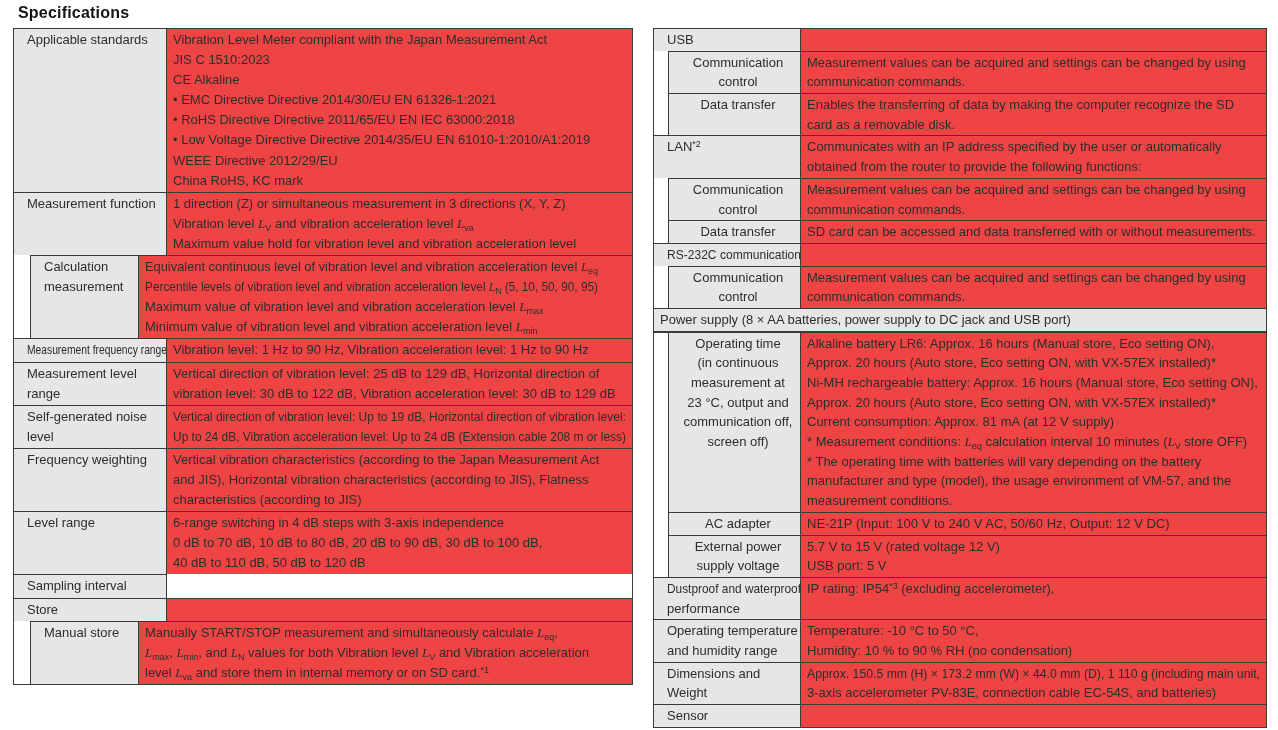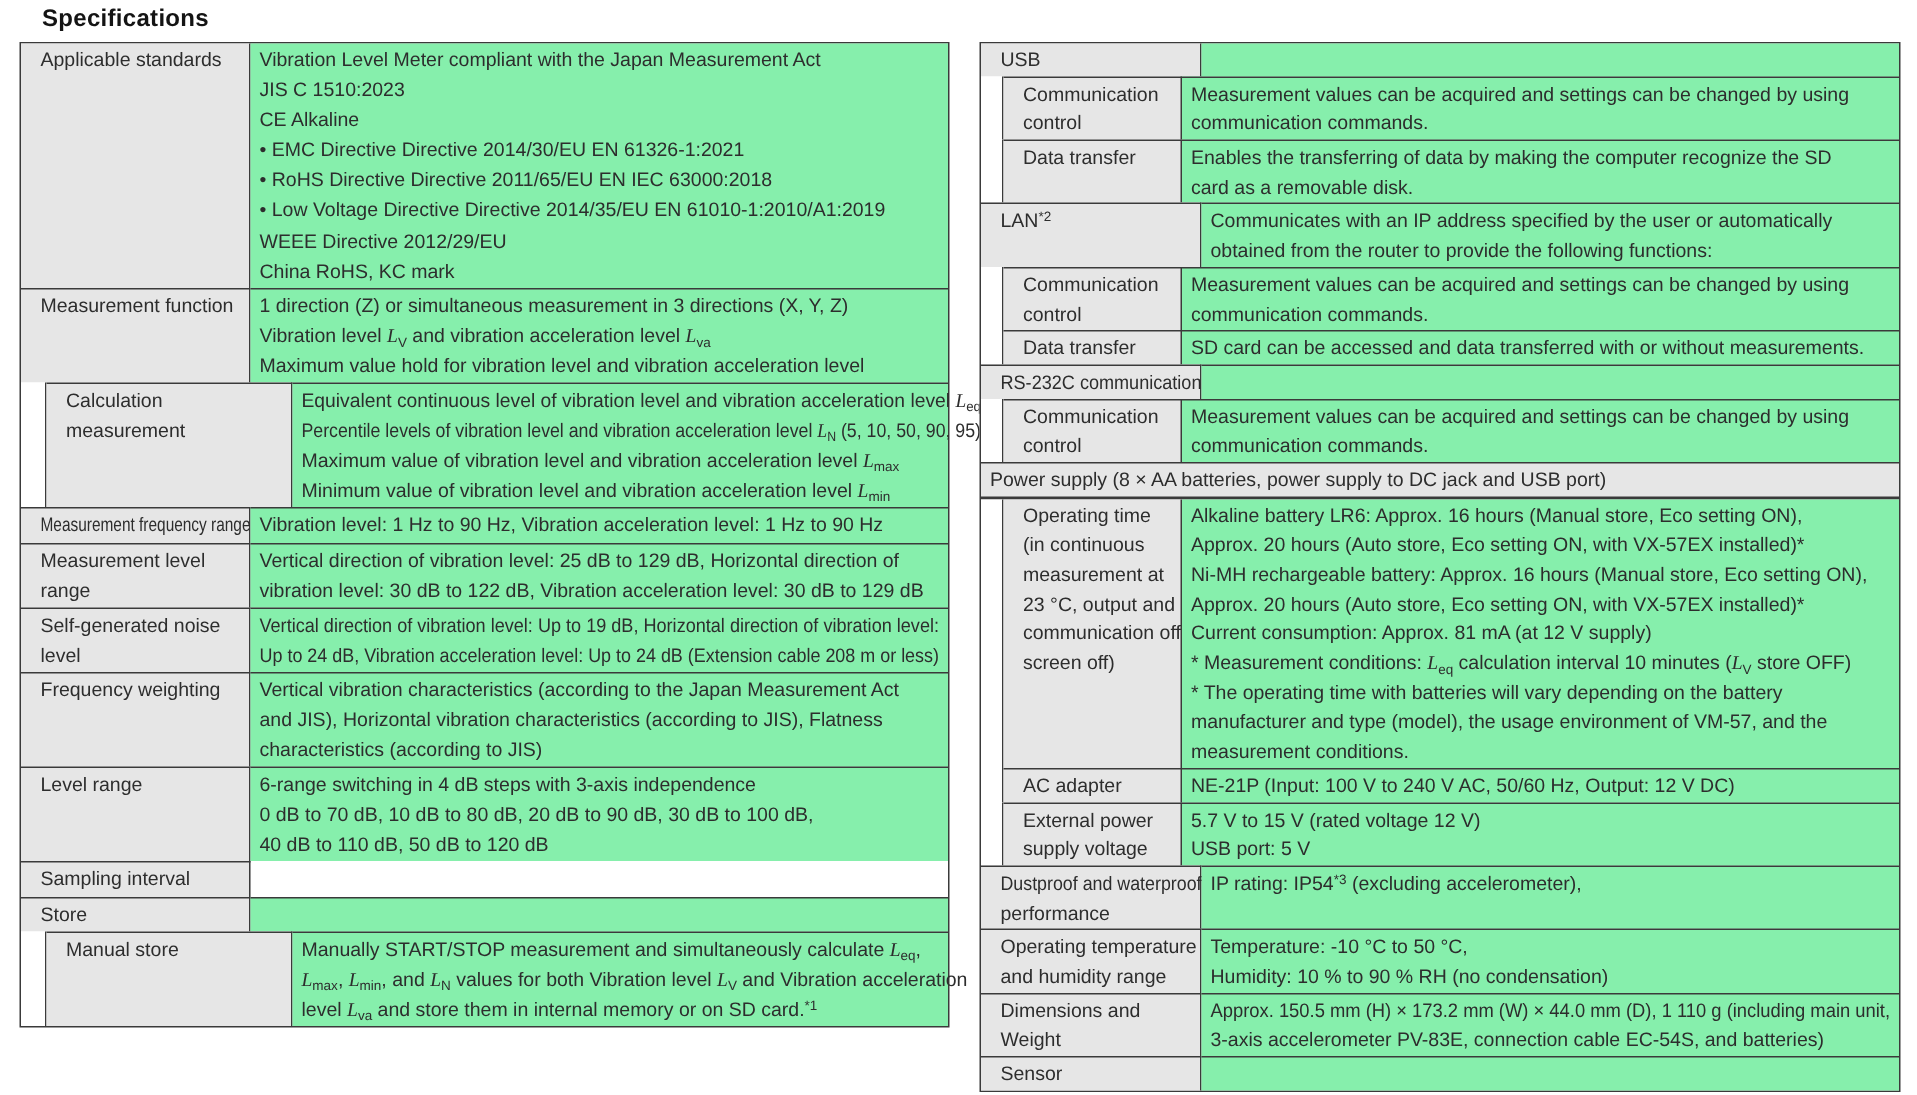--- a/index.html
+++ b/index.html
@@ -2,48 +2,48 @@
 <html><head>
 <meta charset="utf-8">
 <style>
   html,body { margin:0; padding:0; background:#ffffff; }
   .page {
     position:relative; width:1278px; height:730px; overflow:hidden;
     background:#ffffff; color:#2d2d2d;
     font-family:"Liberation Sans","DejaVu Sans",sans-serif;
   }
   .title {
-    position:absolute; left:28px; top:4px;
+    position:absolute; left:18px; top:4px;
     font-size:16px; font-weight:bold; color:#141414; letter-spacing:0.2px;
   }
   .spec-table {
     position:absolute; top:28px; box-sizing:border-box;
     border:1.5px solid var(--border); background:#ffffff;
   }
   #left-table  { left:13px;  width:620px; --lh:20.1px; }
   #right-table { left:653px; width:614px; --lh:19.7px; }
   .row { display:flex; align-items:stretch; }
   .cell {
     box-sizing:border-box; padding:1px 6px;
     border-top:1px solid var(--border); font-size:13px;
   }
   .cell.no-top { border-top:none; }
   .gray { background:var(--label-bg); }
-  .value { flex:1; background:#86efac; min-width:0; }
+  .value { flex:1; background:#ef4444; min-width:0; }
   .label { border-right:1px solid var(--border); flex:none;padding-left:13px; }
   #left-table  .label { width:153px; }
   #right-table .label { width:147px; }
   .strip {
     flex:none; box-sizing:border-box; background:#ffffff;
     border-right:1px solid var(--border);
   }
   #left-table  .strip { width:17px; }
   #right-table .strip { width:15px; }
-  #left-table  .sublabel { width:164px; }
-  #right-table .sublabel { width:119px; }
+  #left-table  .sublabel { width:108px; }
+  #right-table .sublabel { width:132px;text-align:center; }
   .full { flex:1; border-bottom:1px solid var(--border); }
   .ln { line-height:var(--lh); height:var(--lh); white-space:nowrap; }
   .fit { display:inline-block; white-space:nowrap; transform-origin:0 70%; }
   sub { font-size:9px; vertical-align:-3px; line-height:0; }
   sup { font-size:9px; vertical-align:4px;  line-height:0; }
   i.vL { font-family:"Liberation Serif","DejaVu Serif",serif; font-style:italic; }
 </style>
 </head>
 <body>
 

